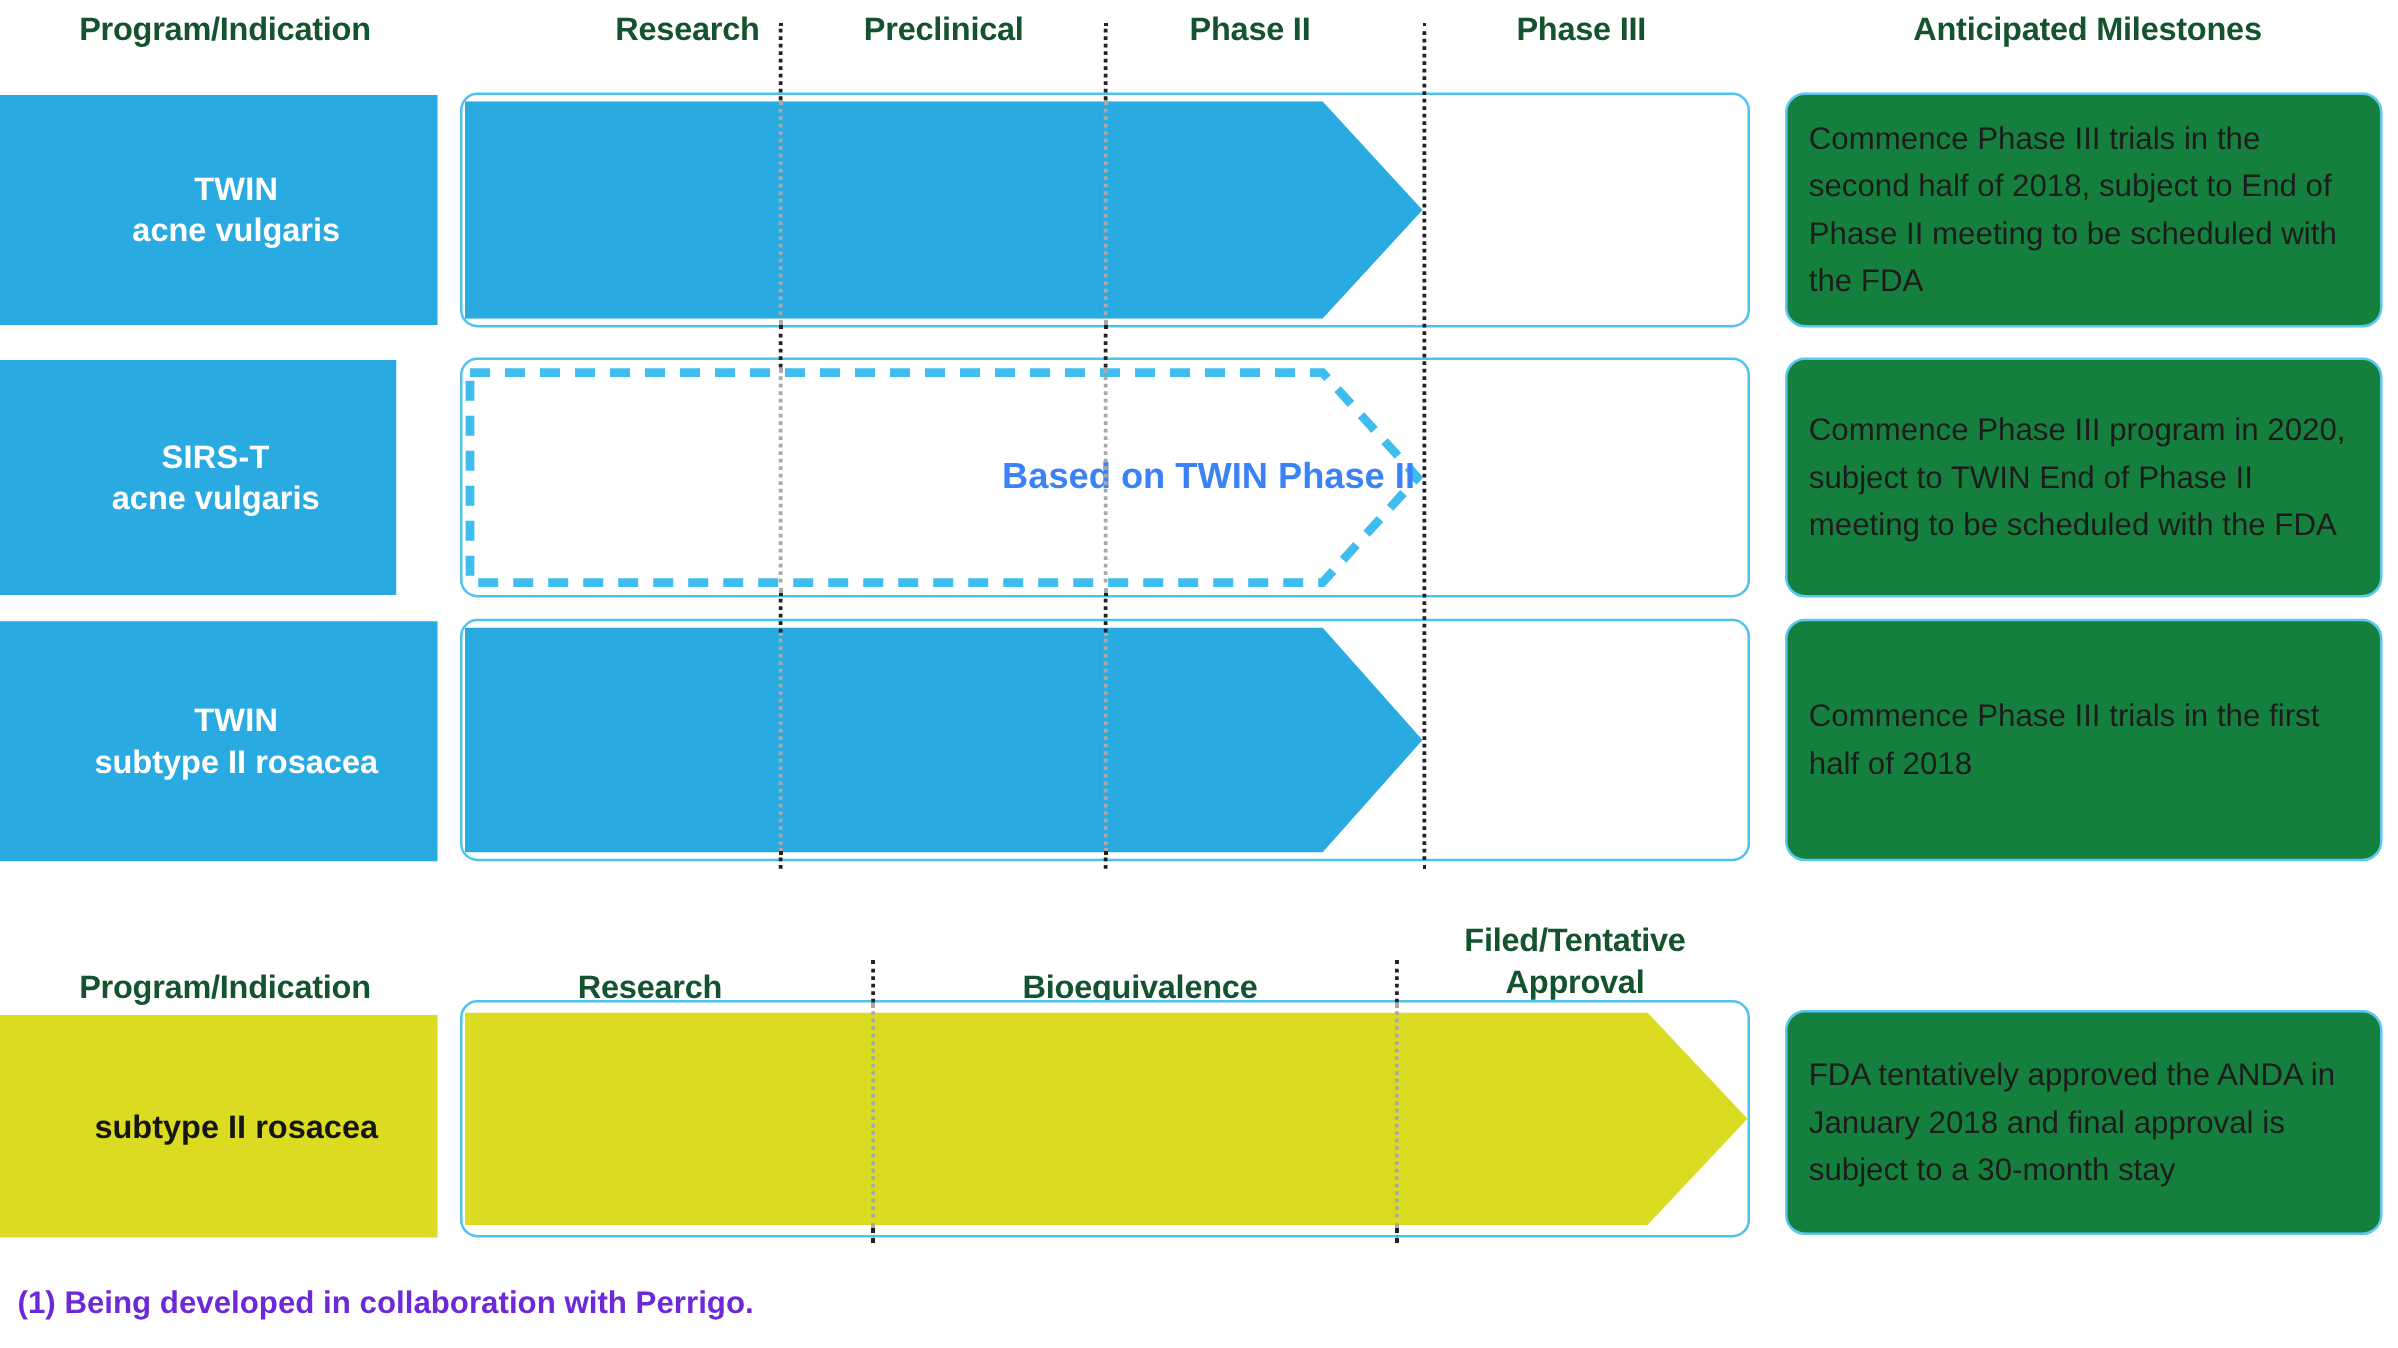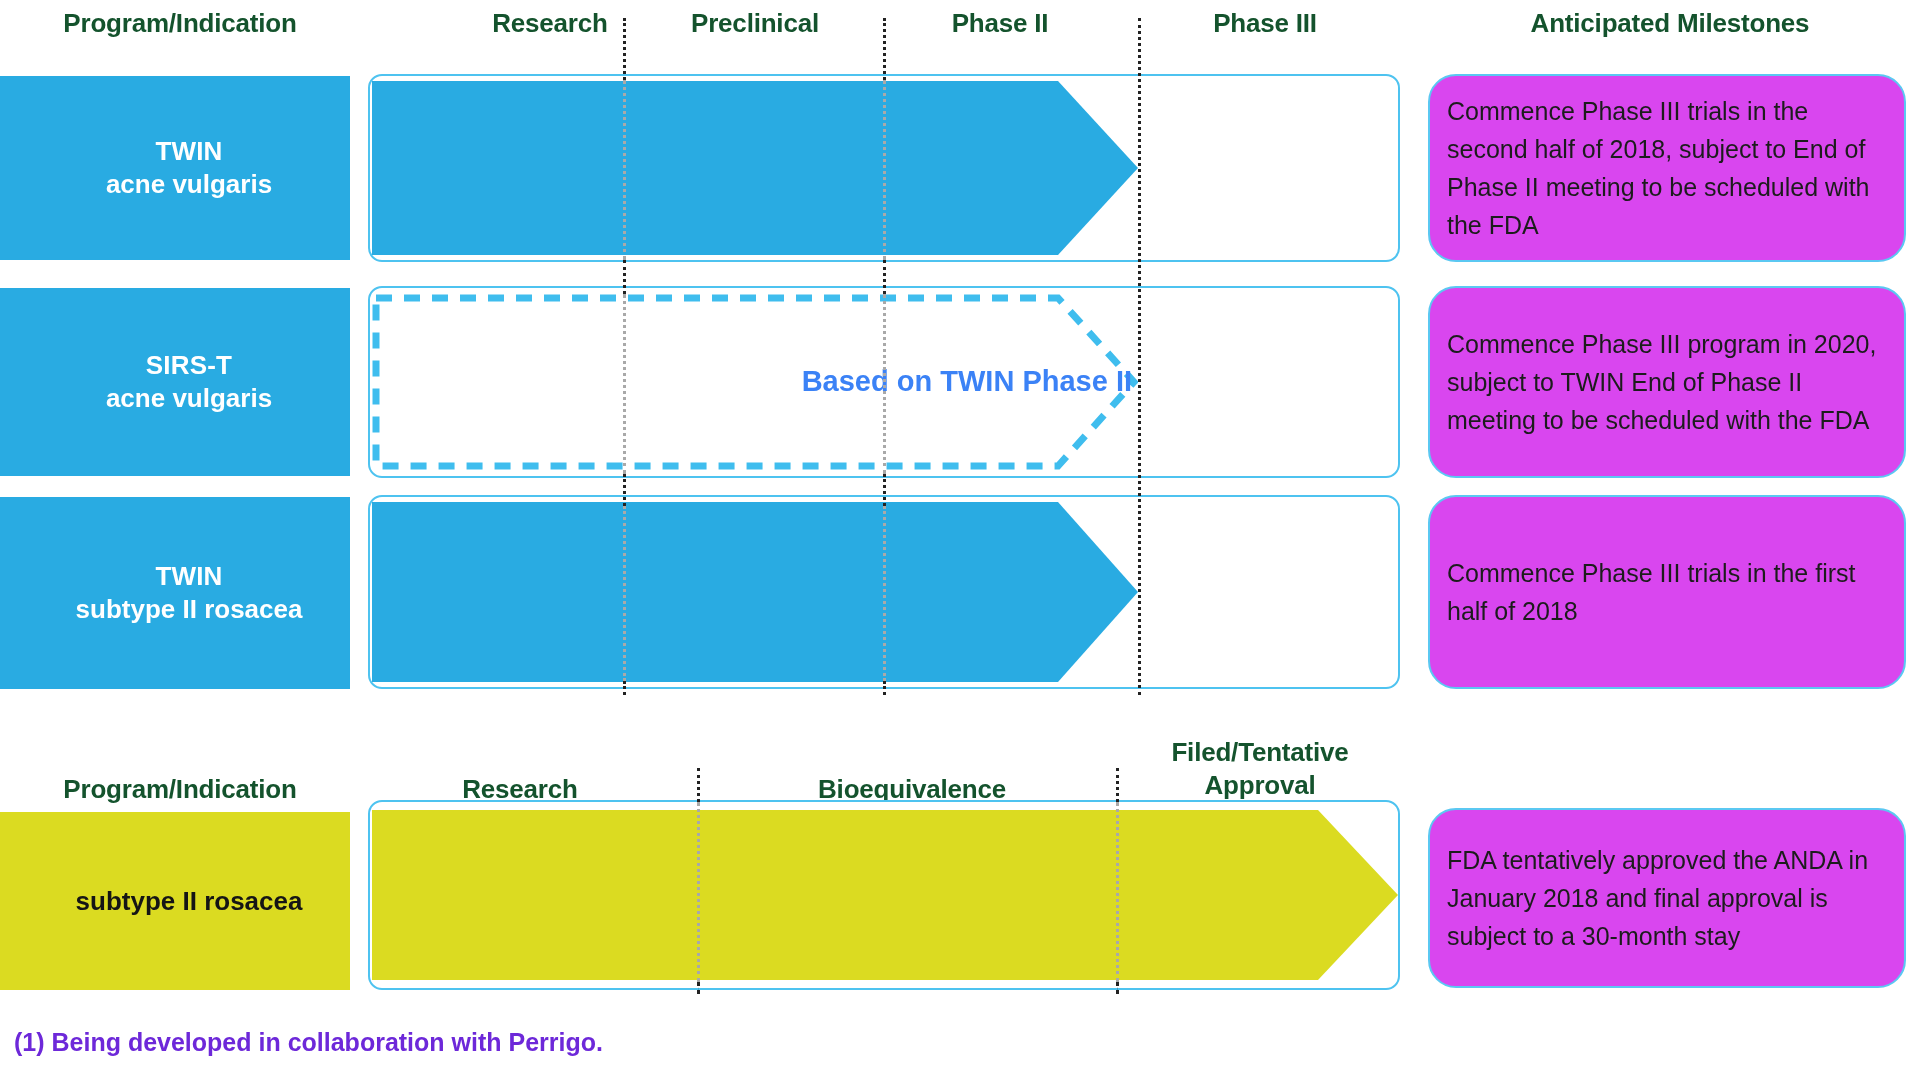--- a/index.html
+++ b/index.html
@@ -85,22 +85,22 @@
     font-weight: bold;
     font-size: 29px;
     color: #3b82f6;
     text-align: right;
     white-space: nowrap;
   }
 
   
   .milestone {
     border: 2.5px solid #5BC8F2;
-    border-radius: 28px;
-    background: #d946ef;
+    border-radius: 16px;
+    background: #15803d;
     display: flex;
     align-items: center;
   }
   .milestone .ms-text {
     font-size: 25px;
     line-height: 38px;
     color: #1c1c1c;
     padding: 0 17px;
   }
 
@@ -139,21 +139,21 @@
   <div class="abs" style="left:372px; top:81px; width:766px; height:174px;">
     <svg class="arrow-svg" width="766" height="174" viewBox="0 0 766 174" preserveAspectRatio="none">
       <path d="M0,0 L686,0 L766,87 L686,174 L0,174 Z" fill="#29ABE2"></path>
     </svg>
   </div>
 
   <div class="abs milestone" style="left:1428px; top:74px; width:478px; height:188px;">
     <div class="ms-text">Commence Phase III trials in the second half of 2018, subject to End of Phase II meeting to be scheduled with the FDA</div>
   </div>
 
-  <div class="abs prog-box blue" style="left:0px; top:288px; width:350px; height:188px;">
+  <div class="abs prog-box blue" style="left:0px; top:288px; width:317px; height:188px;">
     <div class="p-name">SIRS-T</div>
     <div class="p-ind">acne vulgaris</div>
   </div>
 
   <div class="abs track" style="left:368px; top:286px; width:1032px; height:192px;"></div>
 
   <div class="abs" style="left:372px; top:293px; width:766px; height:178px;">
     <svg class="arrow-svg" width="766" height="178" viewBox="0 0 766 178" preserveAspectRatio="none">
       <path d="M4,5 L686,5 L762,89 L686,173 L4,173 Z" fill="#ffffff" stroke="#3FBDEE" stroke-width="7" stroke-dasharray="16 12" stroke-linecap="butt"></path>
     </svg>

